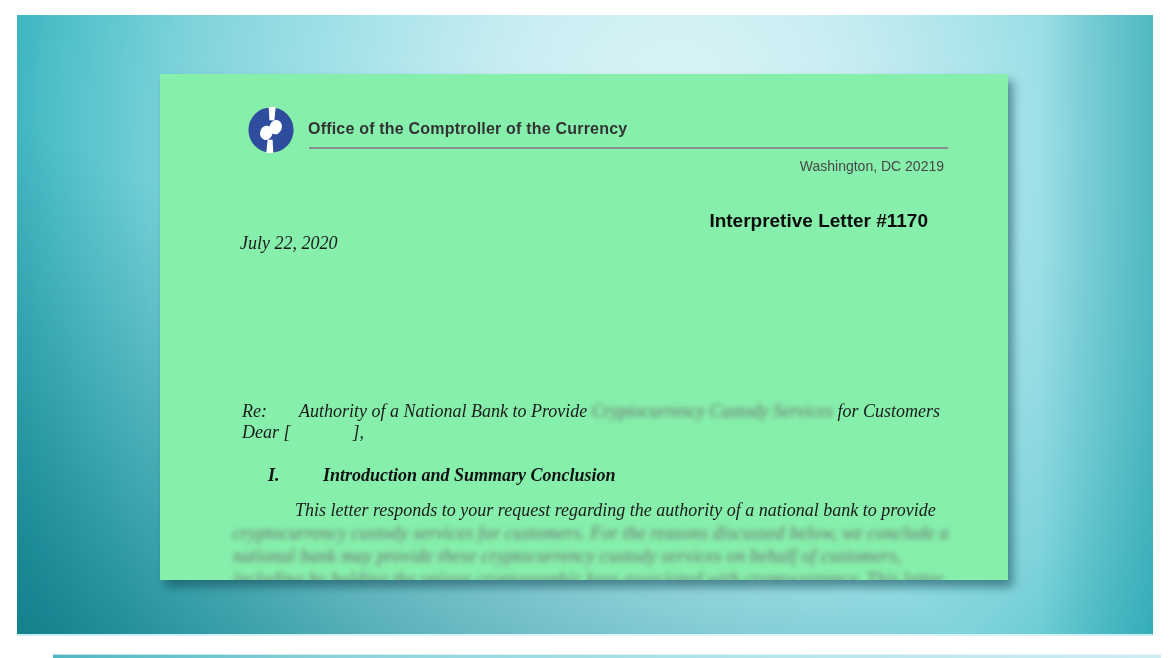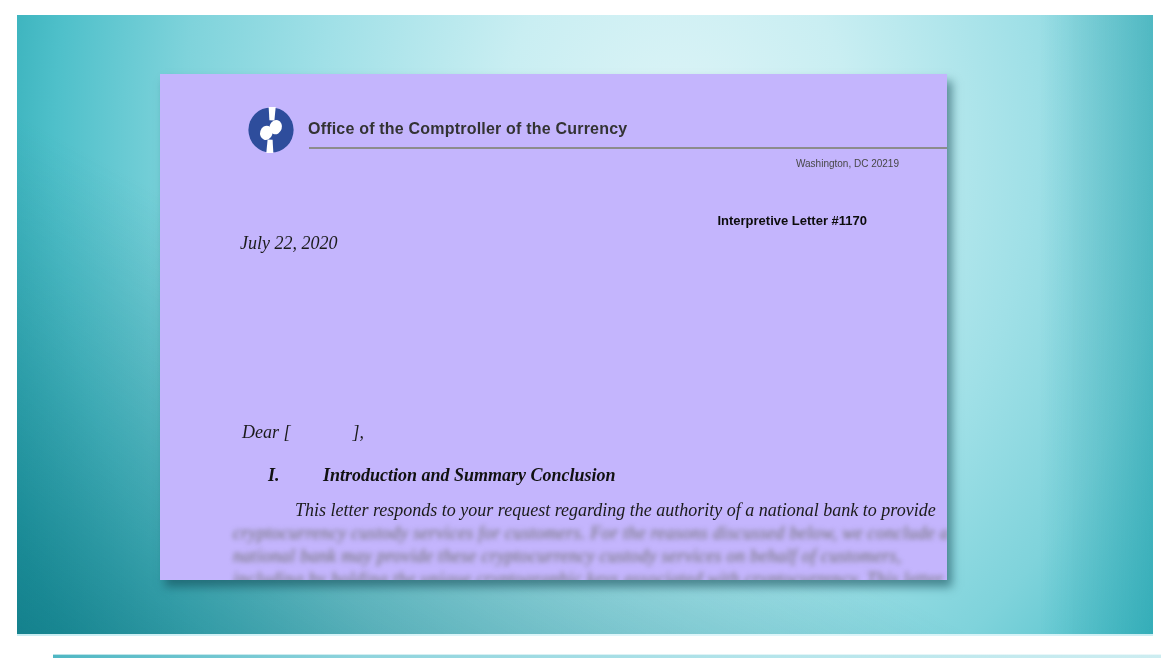--- a/index.html
+++ b/index.html
@@ -14,40 +14,40 @@
     background:
       linear-gradient(to left, rgba(20,150,162,0.45), rgba(20,150,162,0) 10%),
       linear-gradient(to top right, rgba(8,100,112,0.5) 0%, rgba(8,100,112,0) 42%),
       radial-gradient(ellipse 70% 160% at 58% 20%,
         #ddf4f7 0%, #c9eef2 22%, #a0e0e7 45%, #7fd3db 62%,
         #4fc0ca 78%, #27a5b0 92%, #1c9aa6 100%);
     border-bottom:2px solid rgba(225,246,249,0.85);
   }
   
   .page{
-    position:absolute;left:160px;top:74px;width:787px;height:506px;
-    background:#c4b5fd;overflow:hidden;
+    position:absolute;left:160px;top:74px;width:848px;height:506px;
+    background:#86efac;overflow:hidden;
     box-shadow:5px 7px 9px rgba(15,70,80,0.55);
   }
   .logo{position:absolute;left:88px;top:33px;width:46px;height:46px;}
   .org-name{
     position:absolute;left:148px;top:46px;
     font-size:16px;font-weight:bold;color:#333333;letter-spacing:0.2px;
     white-space:nowrap;
   }
   .header-rule{
     position:absolute;left:149px;top:73px;width:639px;height:2px;background:#8c8c8c;
   }
   .address{
-    position:absolute;right:48px;top:84px;
-    font-size:10px;color:#474747;white-space:nowrap;
+    position:absolute;right:64px;top:84px;
+    font-size:14px;color:#474747;white-space:nowrap;
   }
   .letter-id{
     position:absolute;right:80px;top:134px;text-align:right;
-    font-size:13px;font-weight:bold;color:#0c0c0c;line-height:25px;white-space:nowrap;
+    font-size:19px;font-weight:bold;color:#0c0c0c;line-height:25px;white-space:nowrap;
   }
   .serif{font-family:"Liberation Serif", serif;color:#1b1b1b;font-size:18px;white-space:nowrap;font-style:italic;}
   .date-line{position:absolute;left:80px;top:159px;}
   .re-line{position:absolute;left:82px;top:327px;}
   .re-label{display:inline-block;width:57px;}
   .blurred{filter:blur(2.6px);color:#6e6e6e;}
   .dear-line{position:absolute;left:82px;top:348px;}
   .bracket-gap{display:inline-block;width:62px;}
   .section-heading{position:absolute;left:108px;top:391px;font-weight:bold;color:#111;}
   .section-num{display:inline-block;width:55px;font-weight:bold;}
@@ -83,20 +83,21 @@
   <div class="org-name">Office of the Comptroller of the Currency</div>
   <div class="header-rule"></div>
   <div class="address">Washington, DC 20219</div>
 
   <div class="letter-id">
     <div>Interpretive Letter #1170</div>
   </div>
 
   <div class="serif date-line">July 22, 2020</div>
 
+  <div class="serif re-line"><span class="re-label">Re:</span><span>Authority of a National Bank to Provide </span><span class="blurred">Cryptocurrency Custody Services</span><span> for Customers</span></div>
 
   <div class="serif dear-line"><span>Dear [</span><span class="bracket-gap"></span><span>],</span></div>
 
   <div class="serif body-line1">This letter responds to your request regarding the authority of a national bank to provide</div>
 
   <div class="serif section-heading"><span class="section-num">I.</span><span>Introduction and Summary Conclusion</span></div>
 
   <div class="serif blurred blur-line blur-1">cryptocurrency custody services for customers.  For the reasons discussed below, we conclude a</div>
   <div class="serif blurred blur-line blur-2">national bank may provide these cryptocurrency custody services on behalf of customers,</div>
   <div class="serif blurred blur-line blur-3">including by holding the unique cryptographic keys associated with cryptocurrency.  This letter</div>

